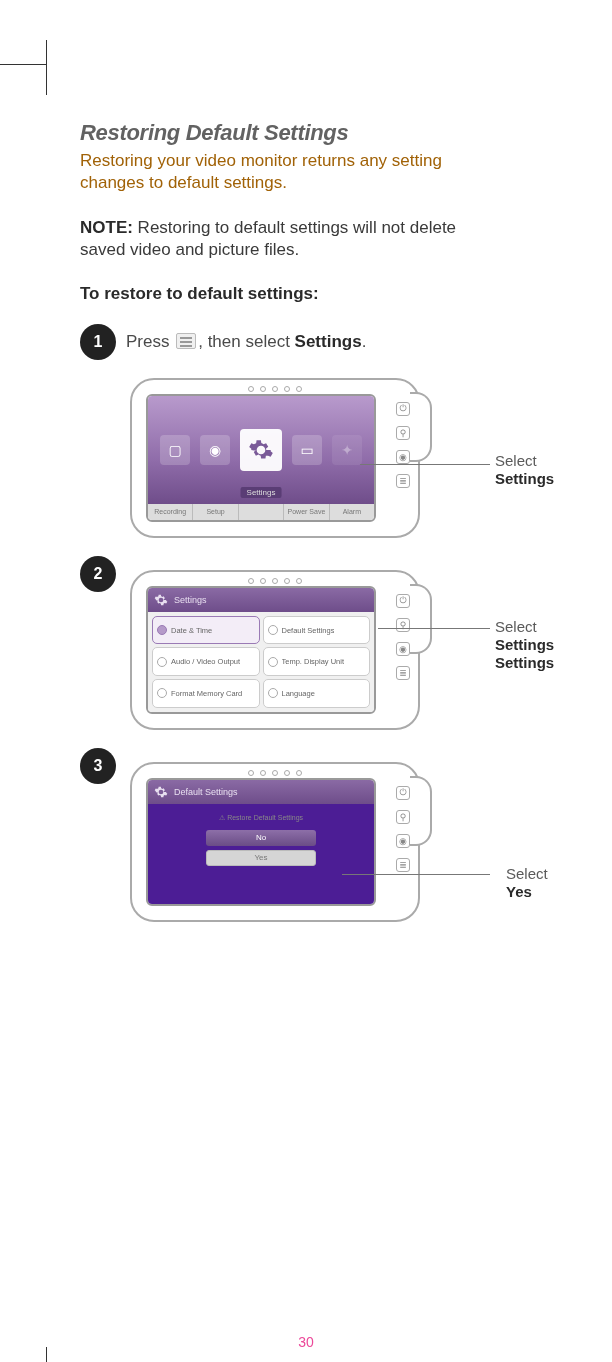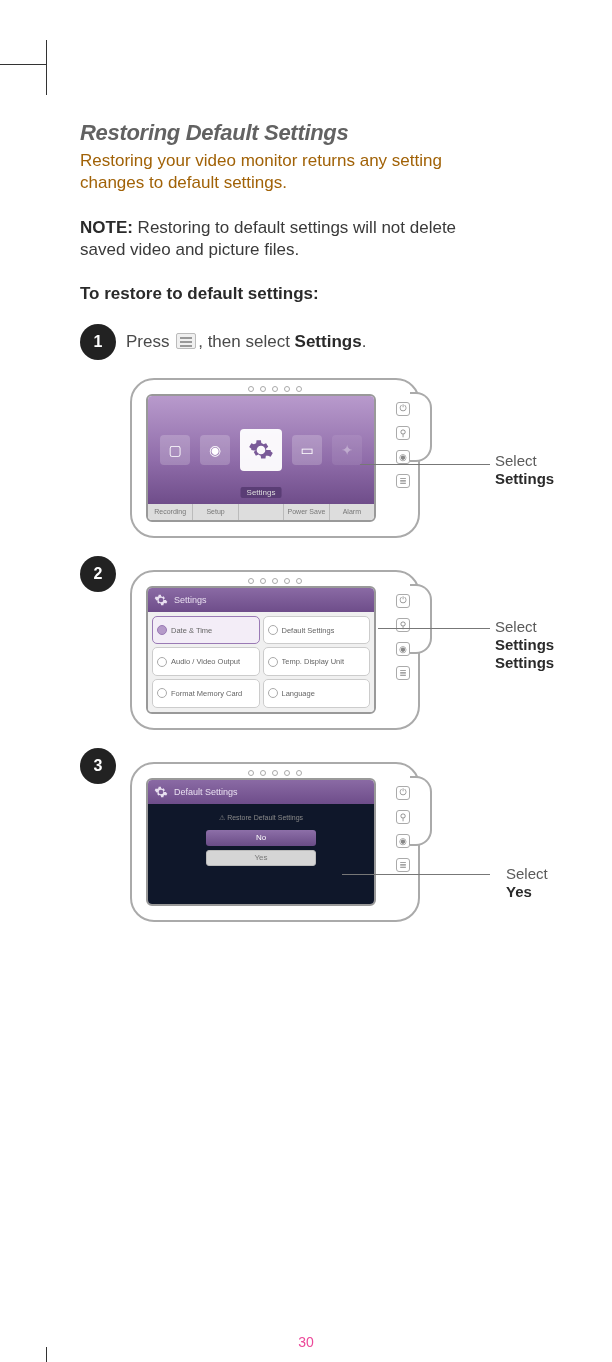--- a/index.html
+++ b/index.html
@@ -53,21 +53,21 @@
   .s2-item { background:#fff; border:1px solid #ccc; border-radius:5px; display:flex;align-items:center;padding:2px 4px;gap:4px;}
   .s2-item .dot{width:10px;height:10px;border:1px solid #aaa;border-radius:50%;flex-shrink:0;}
   .s2-item.hl { border-color:#9a7ab5; background:#f3edf7;}
   .s2-item.hl .dot{background:#b59ac9;border-color:#9a7ab5;}
   .s2-item span{font-size:7.5px;color:#666;white-space:nowrap;overflow:hidden;}
 
   
   .s3-header { height:24px;background:linear-gradient(180deg,#8a6aa4,#6e4d8a);display:flex;align-items:center;padding-left:6px;gap:6px;}
   .s3-header .gear{width:14px;height:14px;}
   .s3-header .title{color:#e8dff0;font-size:9px;}
-  .s3-body{flex:1;background:#0f172a;padding:6px 14px;display:flex;flex-direction:column;align-items:center;}
+  .s3-body{flex:1;background:#4c1d95;padding:6px 14px;display:flex;flex-direction:column;align-items:center;}
   .s3-prompt{font-size:7px;color:#888;margin:4px 0 6px 0;}
   .s3-btn{width:110px;height:16px;border-radius:3px;font-size:8px;display:flex;align-items:center;justify-content:center;margin:2px 0;}
   .s3-btn.no{background:linear-gradient(180deg,#8d6fa8,#6a4c86);color:#fff;}
   .s3-btn.yes{background:#d5d5d5;color:#777;border:1px solid #bbb;}
 
   
   .callout { position: absolute; font-size: 15px; color: #5a5a5a; line-height: 1.2; }
   .callout b { color: #2a2a2a; }
   .callout-line { position: absolute; border-top: 1px solid #777; }
 

